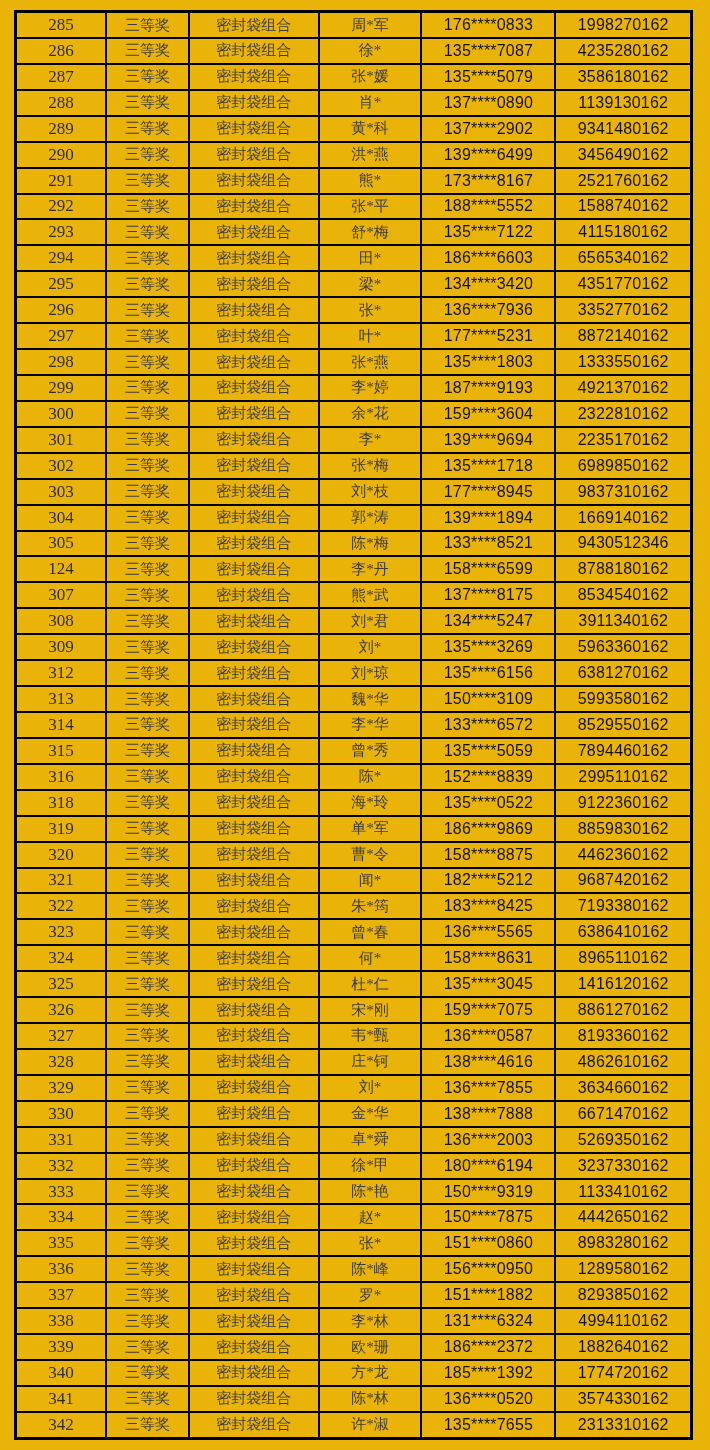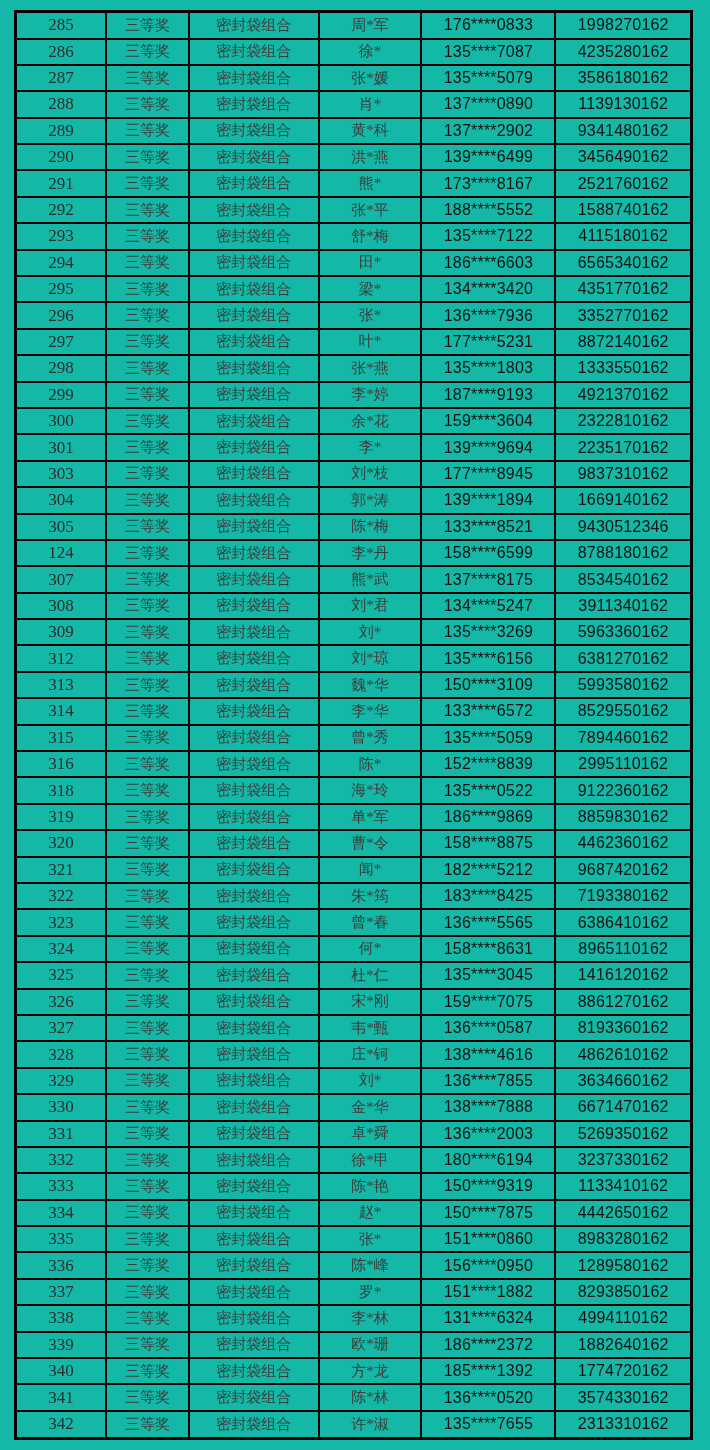--- a/index.html
+++ b/index.html
@@ -7,21 +7,21 @@
     padding: 0;
     background: #ffffff;
     width: 710px;
     height: 1450px;
     overflow: hidden;
   }
   .page {
     position: relative;
     width: 710px;
     height: 1450px;
-    background: #14b8a6;
+    background: #eab308;
   }
   table.winner-table {
     position: absolute;
     left: 14px;
     top: 10px;
     width: 679px;
     height: 1430px;
     border-collapse: collapse;
     table-layout: fixed;
     border: 3px solid #000000;
@@ -196,20 +196,28 @@
   </tr>
         <tr>
     <td class="c-idx">301</td>
     <td class="c-cn">三等奖</td>
     <td class="c-cn">密封袋组合</td>
     <td class="c-cn">李*</td>
     <td class="c-num">139****9694</td>
     <td class="c-num">2235170162</td>
   </tr>
         <tr>
+    <td class="c-idx">302</td>
+    <td class="c-cn">三等奖</td>
+    <td class="c-cn">密封袋组合</td>
+    <td class="c-cn">张*梅</td>
+    <td class="c-num">135****1718</td>
+    <td class="c-num">6989850162</td>
+  </tr>
+        <tr>
     <td class="c-idx">303</td>
     <td class="c-cn">三等奖</td>
     <td class="c-cn">密封袋组合</td>
     <td class="c-cn">刘*枝</td>
     <td class="c-num">177****8945</td>
     <td class="c-num">9837310162</td>
   </tr>
         <tr>
     <td class="c-idx">304</td>
     <td class="c-cn">三等奖</td>

